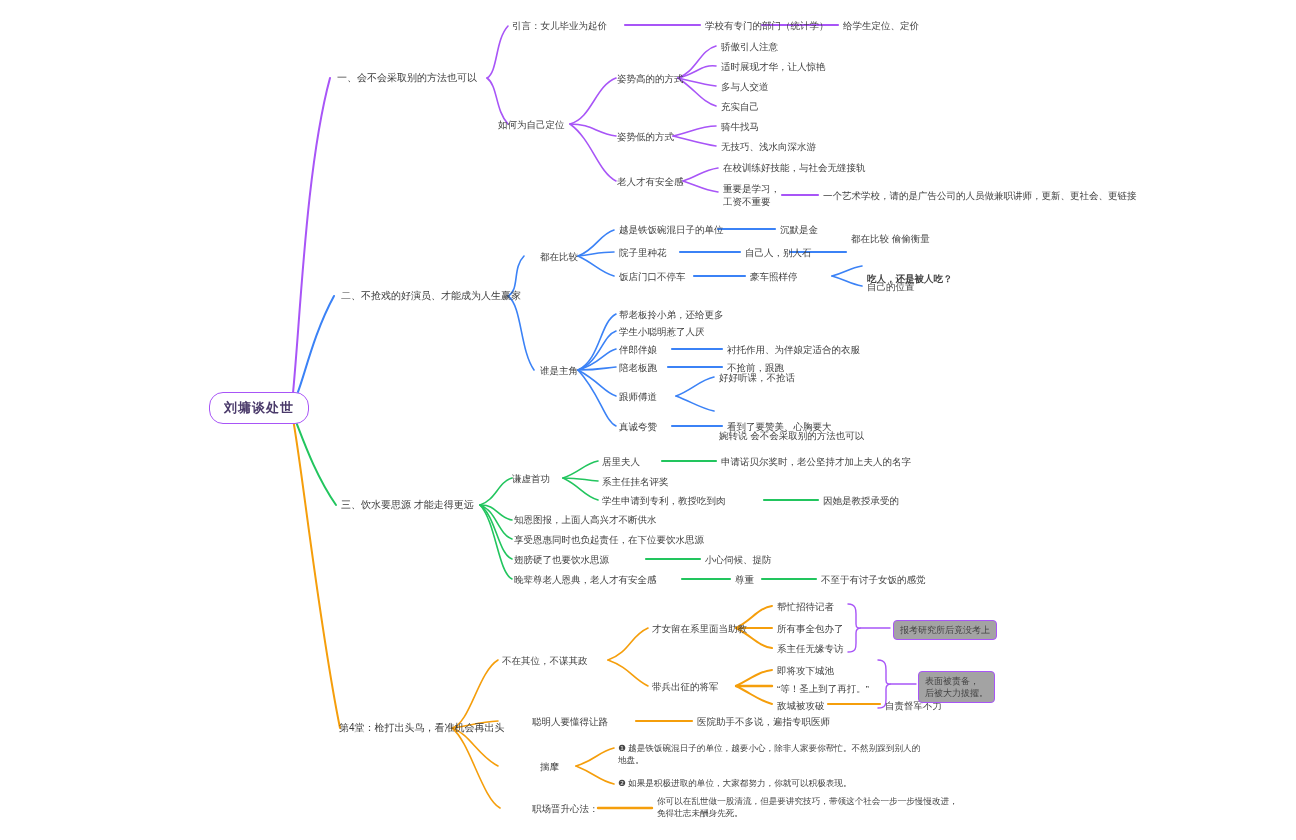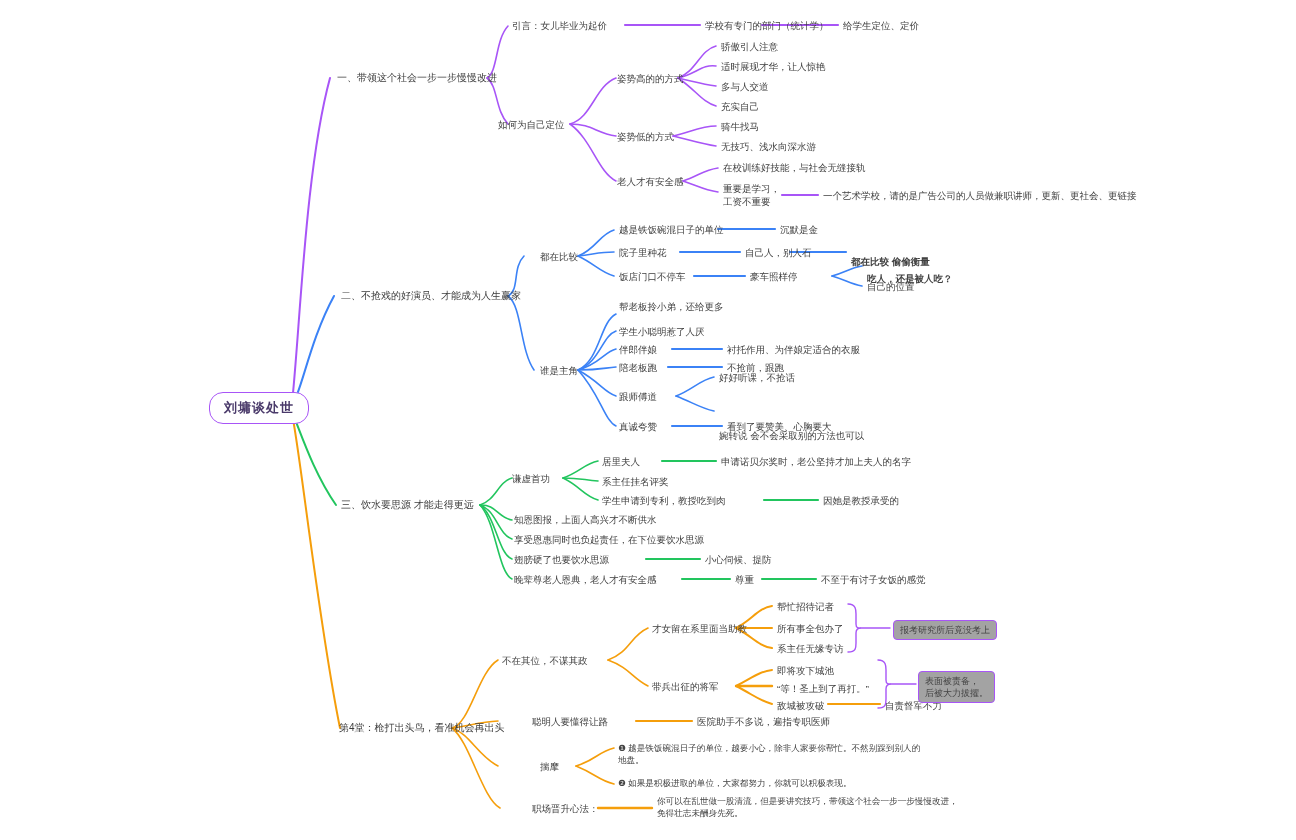--- a/index.html
+++ b/index.html
@@ -129,21 +129,21 @@
 
       <path d="M848,604 C856,604 856,610 856,614 L856,624 C856,628 858,628 861,628 C858,628 856,629 856,633 L856,643 C856,648 856,652 848,652" stroke="#a855f7" stroke-width="1.4"></path>
       <path d="M861,628 L890,628" stroke="#a855f7" stroke-width="1.4"></path>
       <path d="M878,660 C886,660 886,666 886,670 L886,680 C886,684 888,684 891,684 C888,684 886,685 886,689 L886,699 C886,704 886,708 878,708" stroke="#a855f7" stroke-width="1.4"></path>
       <path d="M891,684 L916,684" stroke="#a855f7" stroke-width="1.4"></path>
     </g>
   </svg>
 
   <div class="root" style="left:209px;top:392px;">刘墉谈处世</div>
 
-  <div class="node lvl1" style="left:337px;top:71px;font-size:10px;">一、带领这个社会一步一步慢慢改进</div>
+  <div class="node lvl1" style="left:337px;top:71px;font-size:10px;">一、会不会采取别的方法也可以</div>
 
   <div class="node" style="left:512px;top:19px;">引言：女儿毕业为起价</div>
   <div class="node" style="left:705px;top:19px;">学校有专门的部门（统计学）</div>
   <div class="node" style="left:843px;top:19px;">给学生定位、定价</div>
 
   <div class="node" style="left:498px;top:118px;">如何为自己定位</div>
 
   <div class="node" style="left:617px;top:72px;">姿势高的的方式</div>
   <div class="node" style="left:721px;top:40px;">骄傲引人注意</div>
   <div class="node" style="left:721px;top:60px;">适时展现才华，让人惊艳</div>
@@ -160,28 +160,28 @@
 工资不重要</div>
   <div class="node" style="left:823px;top:189px;">一个艺术学校，请的是广告公司的人员做兼职讲师，更新、更社会、更链接</div>
 
   <div class="node lvl1" style="left:341px;top:289px;font-size:10px;">二、不抢戏的好演员、才能成为人生赢家</div>
 
   <div class="node" style="left:540px;top:250px;">都在比较</div>
   <div class="node" style="left:619px;top:223px;">越是铁饭碗混日子的单位</div>
   <div class="node" style="left:780px;top:223px;">沉默是金</div>
   <div class="node" style="left:619px;top:246px;">院子里种花</div>
   <div class="node" style="left:745px;top:246px;">自己人，别人石</div>
-  <div class="node" style="left:851px;top:255px;font-weight:bold;">都在比较 偷偷衡量</div>
+  <div class="node" style="left:851px;top:232px;">都在比较 偷偷衡量</div>
   <div class="node" style="left:619px;top:270px;">饭店门口不停车</div>
   <div class="node" style="left:750px;top:270px;">豪车照样停</div>
   <div class="node" style="left:867px;top:272px;font-weight:bold;">吃人，还是被人吃？</div>
   <div class="node" style="left:867px;top:280px;">自己的位置</div>
 
   <div class="node" style="left:540px;top:364px;">谁是主角</div>
-  <div class="node" style="left:619px;top:300px;">帮老板拎小弟，还给更多</div>
+  <div class="node" style="left:619px;top:308px;">帮老板拎小弟，还给更多</div>
   <div class="node" style="left:619px;top:325px;">学生小聪明惹了人厌</div>
   <div class="node" style="left:619px;top:343px;">伴郎伴娘</div>
   <div class="node" style="left:727px;top:343px;">衬托作用、为伴娘定适合的衣服</div>
   <div class="node" style="left:619px;top:361px;">陪老板跑</div>
   <div class="node" style="left:727px;top:361px;">不抢前，跟跑</div>
   <div class="node" style="left:619px;top:390px;">跟师傅道</div>
   <div class="node" style="left:719px;top:371px;">好好听课，不抢话</div>
   <div class="node" style="left:719px;top:429px;">婉转说 会不会采取别的方法也可以</div>
   <div class="node" style="left:619px;top:420px;">真诚夸赞</div>
   <div class="node" style="left:727px;top:420px;">看到了要赞美、心胸要大</div>

